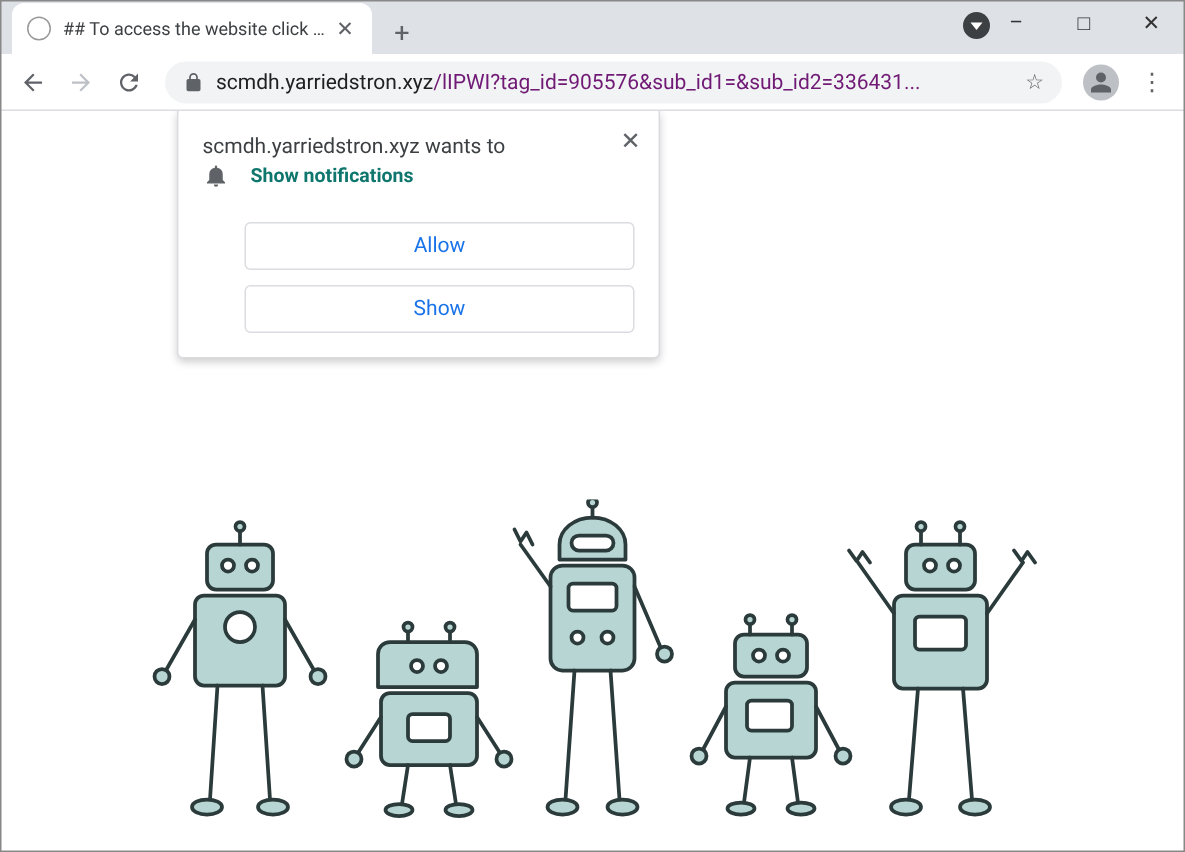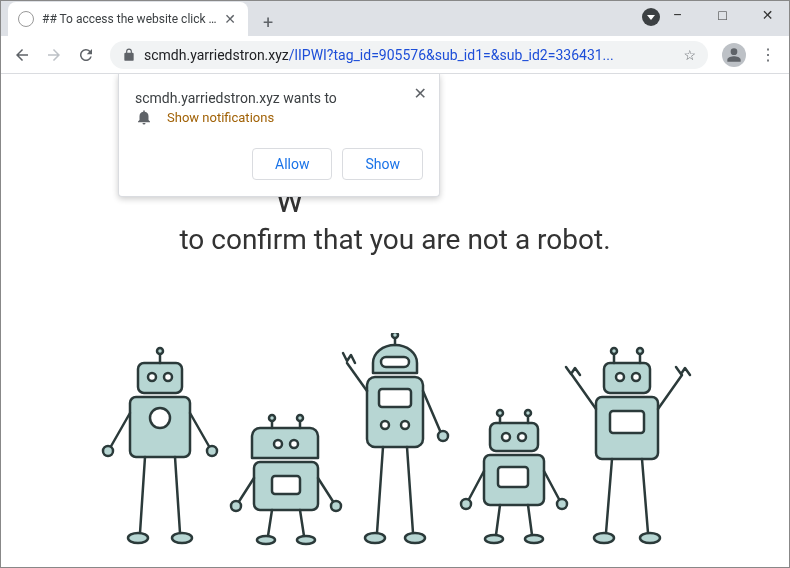--- a/index.html
+++ b/index.html
@@ -18,38 +18,38 @@
 .ext-circle { width: 18px; height: 18px; border-radius: 50%; background: #3c4043; display: flex; align-items: center; justify-content: center; }
 .ext-circle::after { content: ""; width: 0; height: 0; border-left: 4px solid transparent; border-right: 4px solid transparent; border-top: 5px solid #fff; }
 
 
 .toolbar { height: 38px; background: #fff; border-bottom: 1px solid #dadce0; display: flex; align-items: center; padding: 12px 8px; gap: 4px; }
 .nav-btn { width: 28px; height: 28px; display: flex; align-items: center; justify-content: center; color: #5f6368; cursor: pointer; border-radius: 50%; }
 .nav-btn.disabled { color: #bdc1c6; cursor: default; }
 .omnibox { flex: 1; height: 28px; background: #f1f3f4; border-radius: 14px; display: flex; align-items: center; padding: 0 12px; font-size: 14px; color: #202124; margin: 0 6px; overflow: hidden; }
 .lock { width: 14px; height: 14px; margin-right: 8px; color: #5f6368; flex-shrink: 0; }
 .url-domain { color: #202124; }
-.url-path { color: #1d4ed8; white-space: nowrap; overflow: hidden; text-overflow: ellipsis; }
+.url-path { color: #701a75; white-space: nowrap; overflow: hidden; text-overflow: ellipsis; }
 .star { margin-left: auto; color: #5f6368; flex-shrink: 0; padding-left: 8px; }
 .profile { width: 24px; height: 24px; border-radius: 50%; background: #bdc1c6; display: flex; align-items: center; justify-content: center; color: #5f6368; margin: 0 4px; }
 .menu-dots { width: 28px; height: 28px; display: flex; align-items: center; justify-content: center; color: #5f6368; cursor: pointer; }
 
 
 .content { position: relative; height: calc(568px - 74px); background: #fff; overflow: hidden; }
 .page-heading { text-align: center; margin-top: 105px; font-size: 36px; font-weight: 400; color: #333; letter-spacing: -0.5px; }
 .page-sub { text-align: center; font-size: 28px; font-weight: 400; color: #333; margin-top: 2px; }
 
 
 .perm { position: absolute; top: 0; left: 118px; width: 322px; background: #fff; border: 1px solid #dadce0; border-top: none; border-radius: 0 0 4px 4px; box-shadow: 0 2px 6px rgba(0,0,0,0.2); padding: 16px; z-index: 50; }
 .perm-close { position: absolute; top: 10px; right: 12px; color: #5f6368; font-size: 16px; cursor: pointer; }
 .perm-origin { font-size: 14px; color: #3c4043; margin-bottom: 2px; }
 .perm-row { display: flex; align-items: center; gap: 14px; margin-bottom: 22px; }
 .bell { width: 18px; height: 18px; color: #5f6368; }
-.perm-text { font-size: 13px; color: #a16207; }
-.perm-btns { display: flex; gap: 10px; justify-content: flex-end; padding-left: 28px; }
+.perm-text { font-size: 13px; color: #0f766e; font-weight: bold; }
+.perm-btns { display: flex; gap: 10px; justify-content: center; padding-left: 28px; flex-direction: column; }
 .perm-btn { padding: 7px 22px; border: 1px solid #dadce0; border-radius: 4px; background: #fff; color: #1a73e8; font-size: 14px; cursor: pointer; }
 
 
 .robots { position: absolute; bottom: 15px; left: 50%; transform: translateX(-50%); width: 620px; height: 220px; }
 
 
 .frame { position: absolute; inset: 0; border: 1px solid #888; pointer-events: none; }
 
 svg { display: block; }
 </style>
@@ -104,21 +104,20 @@
       </svg>
   </div>
   <div class="menu-dots">⋮</div>
 </div>
 
 <div class="content">
 
   <div class="page-heading">
     <span style="visibility:hidden">Click "Allow"</span><span style="margin-left:-390px">w"</span>
   </div>
-  <div class="page-sub">to confirm that you are not a robot.</div>
 
   <div class="perm">
     <div class="perm-close">✕</div>
     <div class="perm-origin">scmdh.yarriedstron.xyz wants to</div>
     <div class="perm-row">
       <svg class="bell" viewBox="0 0 24 24">
           <path fill="#5f6368" d="M12 22a2 2 0 0 0 2-2h-4a2 2 0 0 0 2 2zm6-6V11a6 6 0 0 0-5-5.91V4a1 1 0 0 0-2 0v1.09A6 6 0 0 0 6 11v5l-2 2v1h16v-1z"></path>
         </svg>
       <span class="perm-text">Show notifications</span>
     </div>

